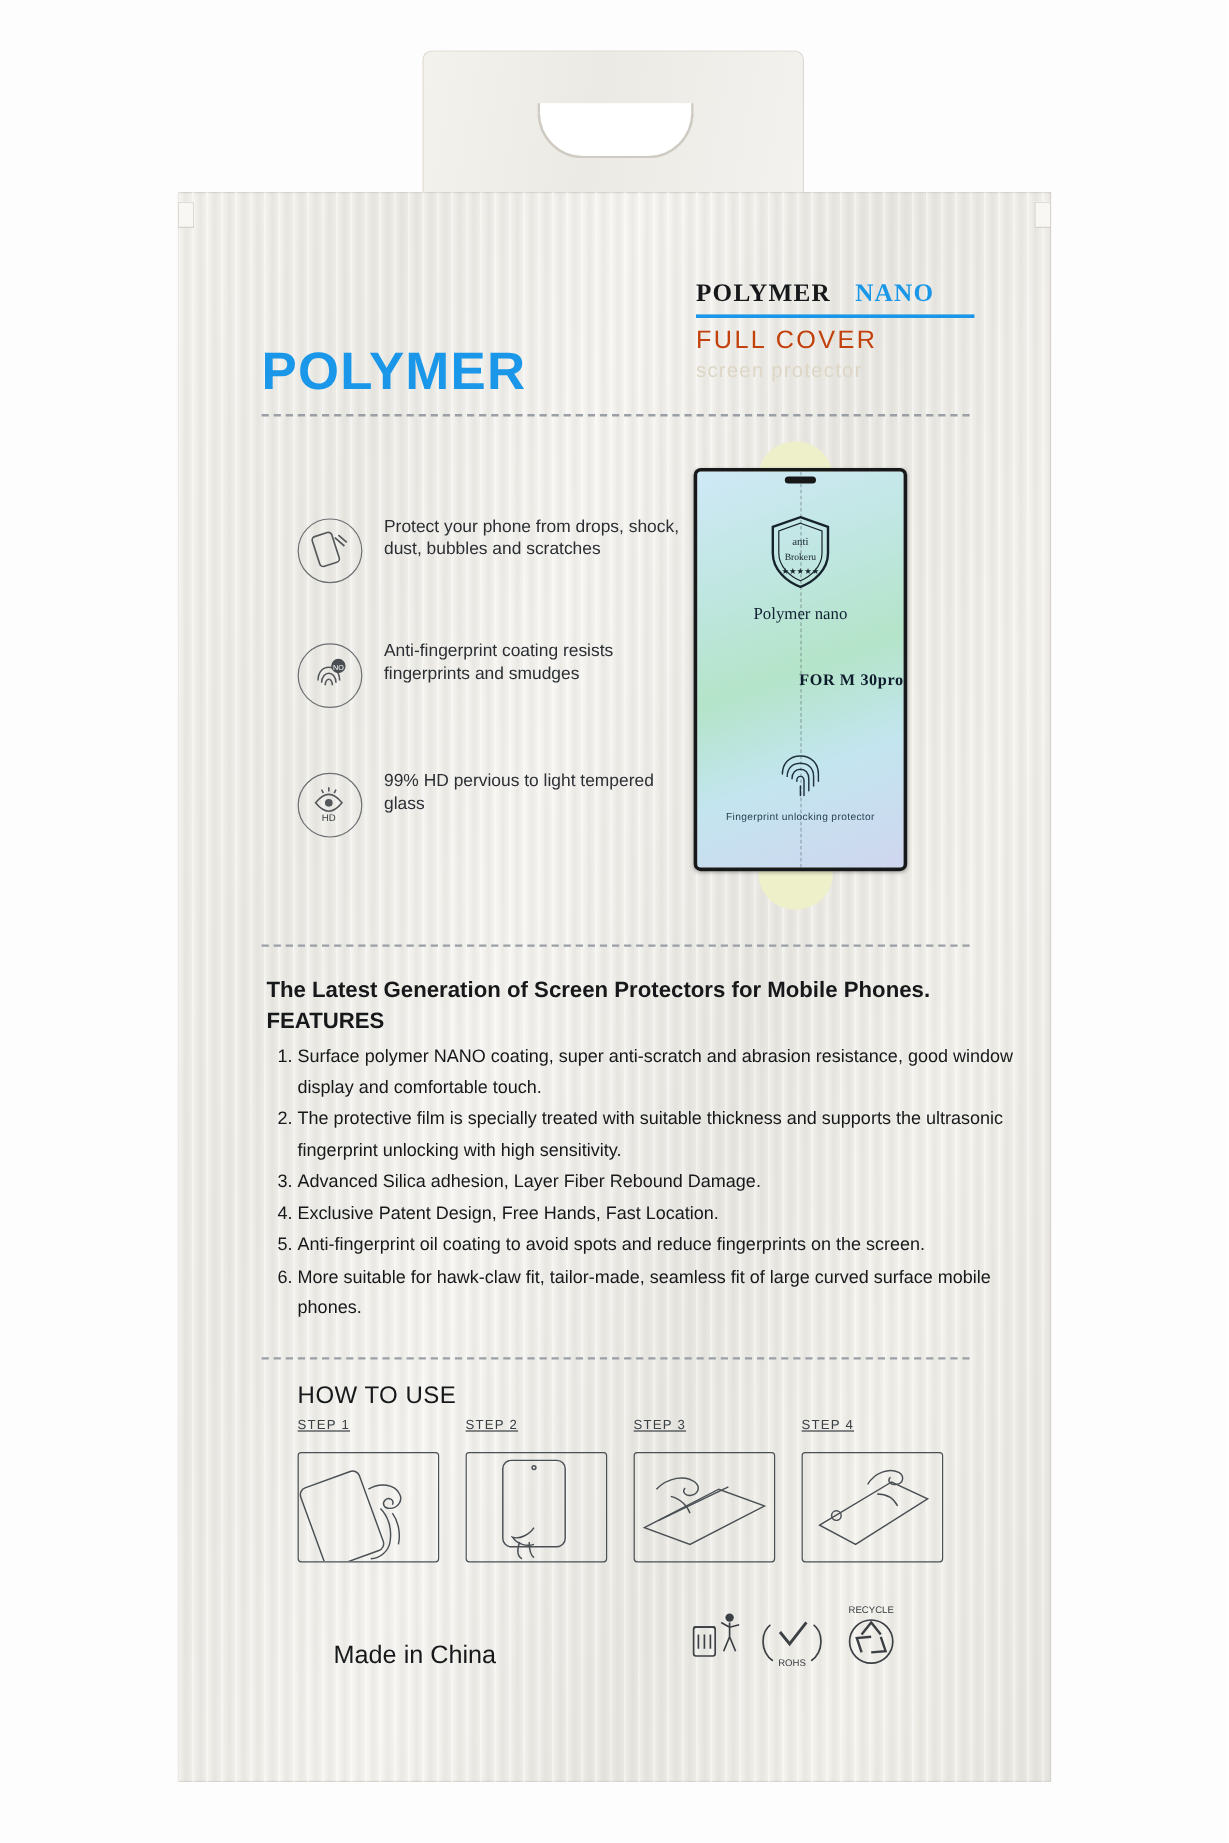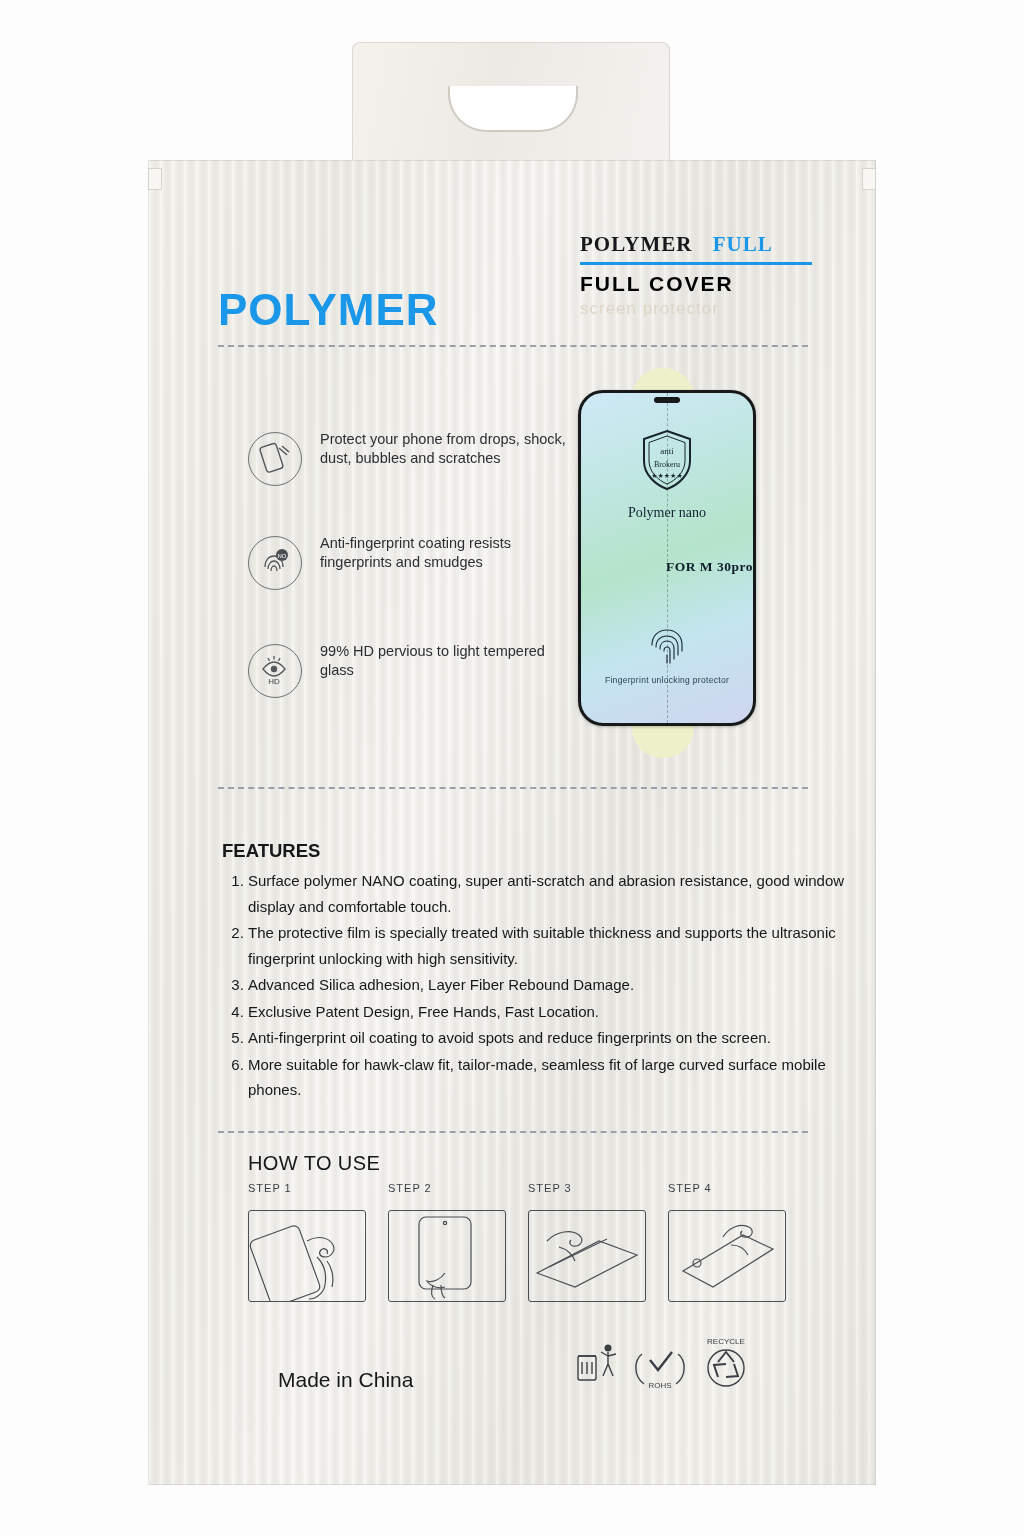--- a/index.html
+++ b/index.html
@@ -51,21 +51,21 @@
     position:absolute;left:218px;top:285px;
     font-size:44px;font-weight:bold;letter-spacing:1px;
     color:#1a97e8;
     font-family:"Liberation Sans", sans-serif;
   }
   .rightHead{position:absolute;left:580px;top:232px;width:245px;text-align:left;}
   .rightHead .line1{font-family:"Liberation Serif", serif;font-size:21px;font-weight:bold;letter-spacing:1px;}
   .rightHead .line1 .a{color:#16181a;}
   .rightHead .line1 .b{color:#1a97e8;margin-left:14px;}
   .rightHead .rule{height:3px;background:#1a97e8;margin:5px 0 7px 0;width:232px;}
-  .rightHead .line2{font-size:21px;letter-spacing:2px;color:#000000;font-weight:bold;}
+  .rightHead .line2{font-size:21px;letter-spacing:2px;color:#c2410c;font-weight:normal;}
   .rightHead .line3{font-size:17px;letter-spacing:1px;color:#ded6c6;margin-top:3px;}
 
   .dashed{
     position:absolute;height:0;border-top:2px dashed #9aa0a6;
   }
   .d1{left:218px;top:345px;width:590px;}
   .d2{left:218px;top:787px;width:590px;}
   .d3{left:218px;top:1131px;width:590px;}
 
   
@@ -83,21 +83,21 @@
   .f3{top:644px;}
 
   
   .phonewrap{position:absolute;left:572px;top:368px;width:185px;height:390px;}
   .tab{
     position:absolute;left:60px;top:0;width:62px;height:390px;
     background:#eef0c9;border-radius:30px;
   }
   .phone{
     position:absolute;left:6px;top:22px;width:172px;height:330px;
-    border-radius:25px;
+    border-radius:6px;
     background:linear-gradient(160deg,#cfe9f7 0%,#bfe6e0 28%,#b4e4c9 50%,#c3e5ef 72%,#cfd6ef 100%);
     border:3px solid #16181a;
     box-shadow:0 1px 3px rgba(0,0,0,0.25);
     overflow:hidden;
   }
   .phone .camera{position:absolute;left:50%;top:4px;transform:translateX(-50%);width:26px;height:6px;background:#16181a;border-radius:3px;}
   .phone .centerline{position:absolute;left:50%;top:0;bottom:0;width:0;border-left:1px dashed rgba(40,50,60,0.35);}
   .shield{
     position:absolute;left:50%;top:34px;transform:translateX(-50%);
     width:58px;height:66px;
@@ -125,21 +125,21 @@
     position:absolute;left:218px;top:868px;width:598px;
     margin:0;padding-left:30px;
     font-size:15px;line-height:25.5px;color:#16181a;
   }
   ol.features li{margin-bottom:1px;}
 
   
   .htuTitle{position:absolute;left:248px;top:1152px;font-size:20px;color:#16181a;letter-spacing:.4px;}
   .steps{position:absolute;left:248px;top:1182px;width:540px;}
   .step{position:absolute;width:118px;}
-  .step .lbl{font-size:11px;color:#3b4045;letter-spacing:1px;margin-bottom:16px;}
+  .step .lbl{font-size:11px;color:#3b4045;letter-spacing:1px;margin-bottom:16px;text-decoration:underline;}
   .step .bx{width:116px;height:90px;border:1.5px solid #4a4f54;border-radius:3px;background:transparent;position:relative;overflow:hidden;}
   .s1{left:0;} .s2{left:140px;} .s3{left:280px;} .s4{left:420px;}
 
   
   .made{position:absolute;left:278px;top:1368px;font-size:21px;color:#16181a;}
   .marks{position:absolute;left:568px;top:1330px;width:200px;height:70px;}
 
   svg{display:block;}
 </style>
 </head>
@@ -154,21 +154,21 @@
 
   <div class="box"></div>
   <div class="notch l"></div>
   <div class="notch r"></div>
 
   <div class="brand">POLYMER</div>
 
   <div class="rightHead">
     <div class="line1">
       <span class="a">POLYMER</span>
-      <span class="b">FULL</span>
+      <span class="b">NANO</span>
     </div>
     <div class="rule"></div>
     <div class="line2">FULL COVER</div>
     <div class="line3">screen protector</div>
   </div>
 
   <div class="dashed d1"></div>
   <div class="dashed d2"></div>
   <div class="dashed d3"></div>
 
@@ -241,21 +241,21 @@
             <path d="M17 30c0-2.5 1.3-4 3-4s3 1.5 3 4v12"></path>
             <path d="M20 34v8"></path>
           </g>
         </svg>
       </div>
       <div class="fptx">Fingerprint unlocking protector</div>
     </div>
   </div>
 
   <div class="featHead">
-    <br>
+    <span>The Latest Generation of Screen Protectors for Mobile Phones.</span><br>
     <span>FEATURES</span>
   </div>
 
   <ol class="features">
     <li>Surface polymer NANO coating, super anti-scratch and abrasion resistance, good window display and comfortable touch.</li>
     <li>The protective film is specially treated with suitable thickness and supports the ultrasonic fingerprint unlocking with high sensitivity.</li>
     <li>Advanced Silica adhesion, Layer Fiber Rebound Damage.</li>
     <li>Exclusive Patent Design, Free Hands, Fast Location.</li>
     <li>Anti-fingerprint oil coating to avoid spots and reduce fingerprints on the screen.</li>
     <li>More suitable for hawk-claw fit, tailor-made, seamless fit of large curved surface mobile phones.</li>

